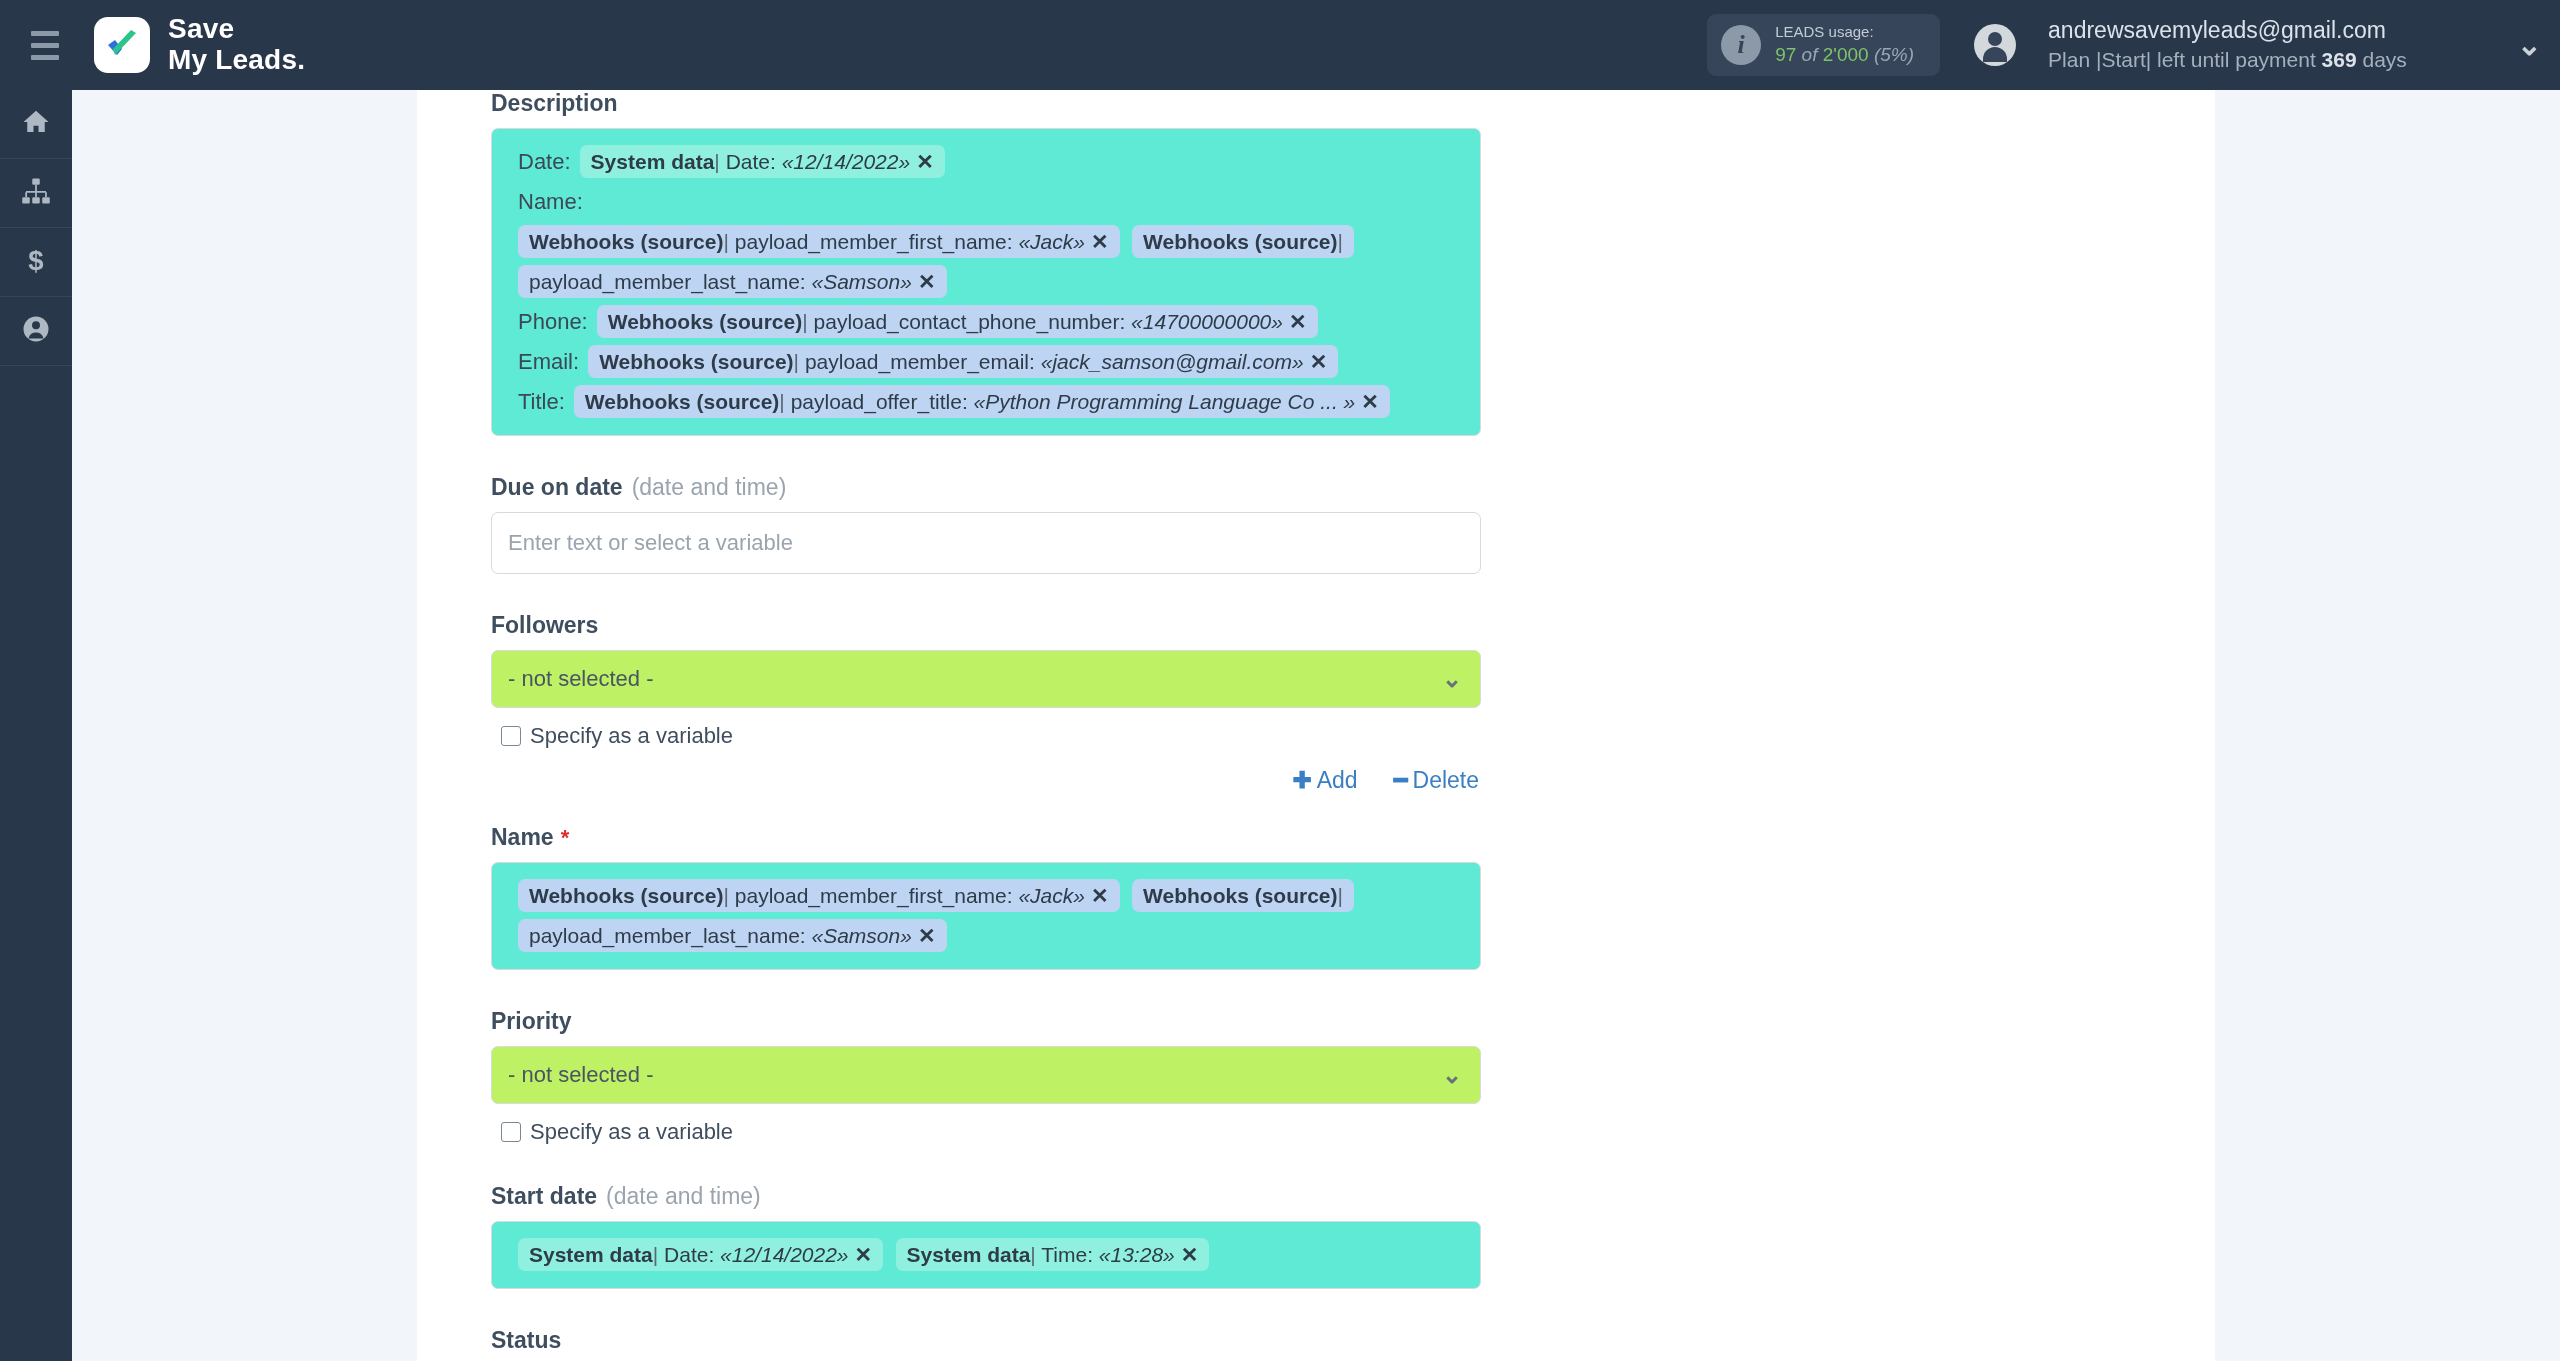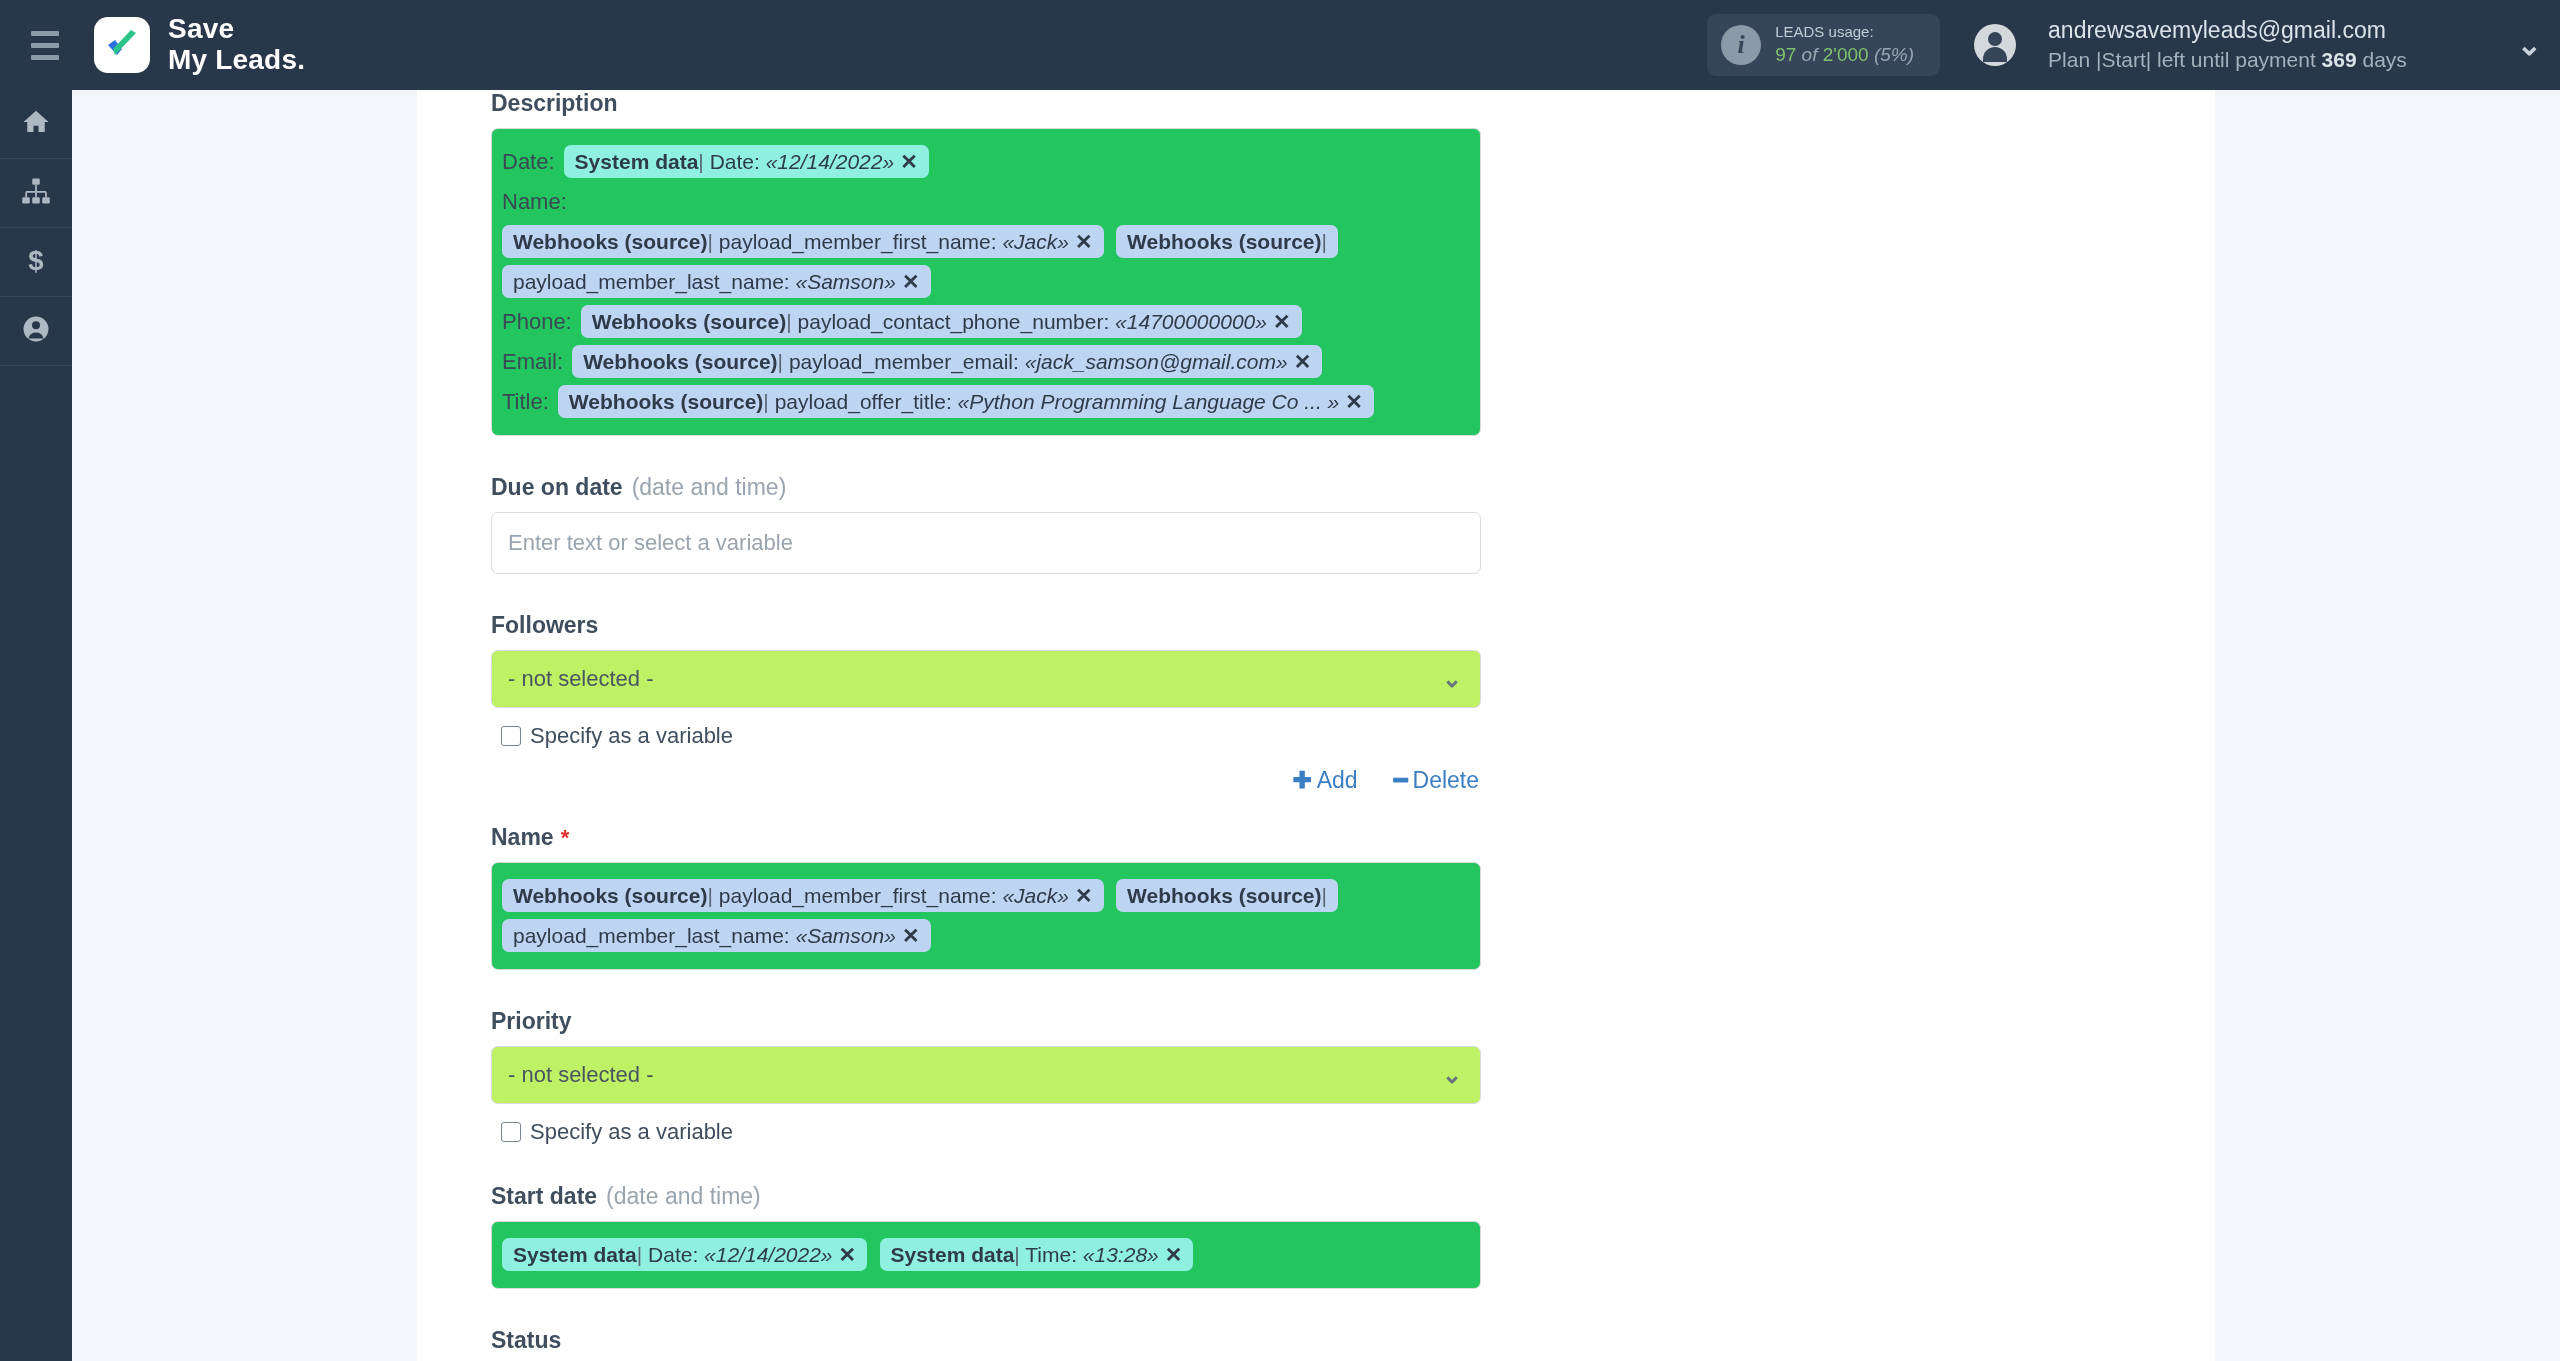--- a/index.html
+++ b/index.html
@@ -115,22 +115,22 @@
   .form { position: absolute; left: 74px; top: 0; width: 990px; }
 
   .label {
     color: #3f4e5e; font-size: 23px; font-weight: 700;
     margin-bottom: 11px; display: flex; align-items: baseline;
   }
   .label .hint { font-weight: 400; color: #9aa4ae; margin-left: 9px; }
   .label .req { color: #e02d2d; font-weight: 700; margin-left: 7px; font-size: 22px; }
 
   .box {
-    border: 1px solid #d7dbdf; border-radius: 7px; background: #22c55e;
-    padding: 13px 10px;
+    border: 1px solid #d7dbdf; border-radius: 7px; background: #5eead4;
+    padding: 13px 26px;
   }
   .box-desc { min-height: 307px; }
   .box-name { min-height: 100px; }
   .box-start { min-height: 62px; }
 
   .row { display: flex; align-items: flex-start; flex-wrap: wrap; }
   .row-label {
     color: #3b4856; font-size: 22px; line-height: 40px;
     margin-right: 9px; white-space: nowrap;
   }

